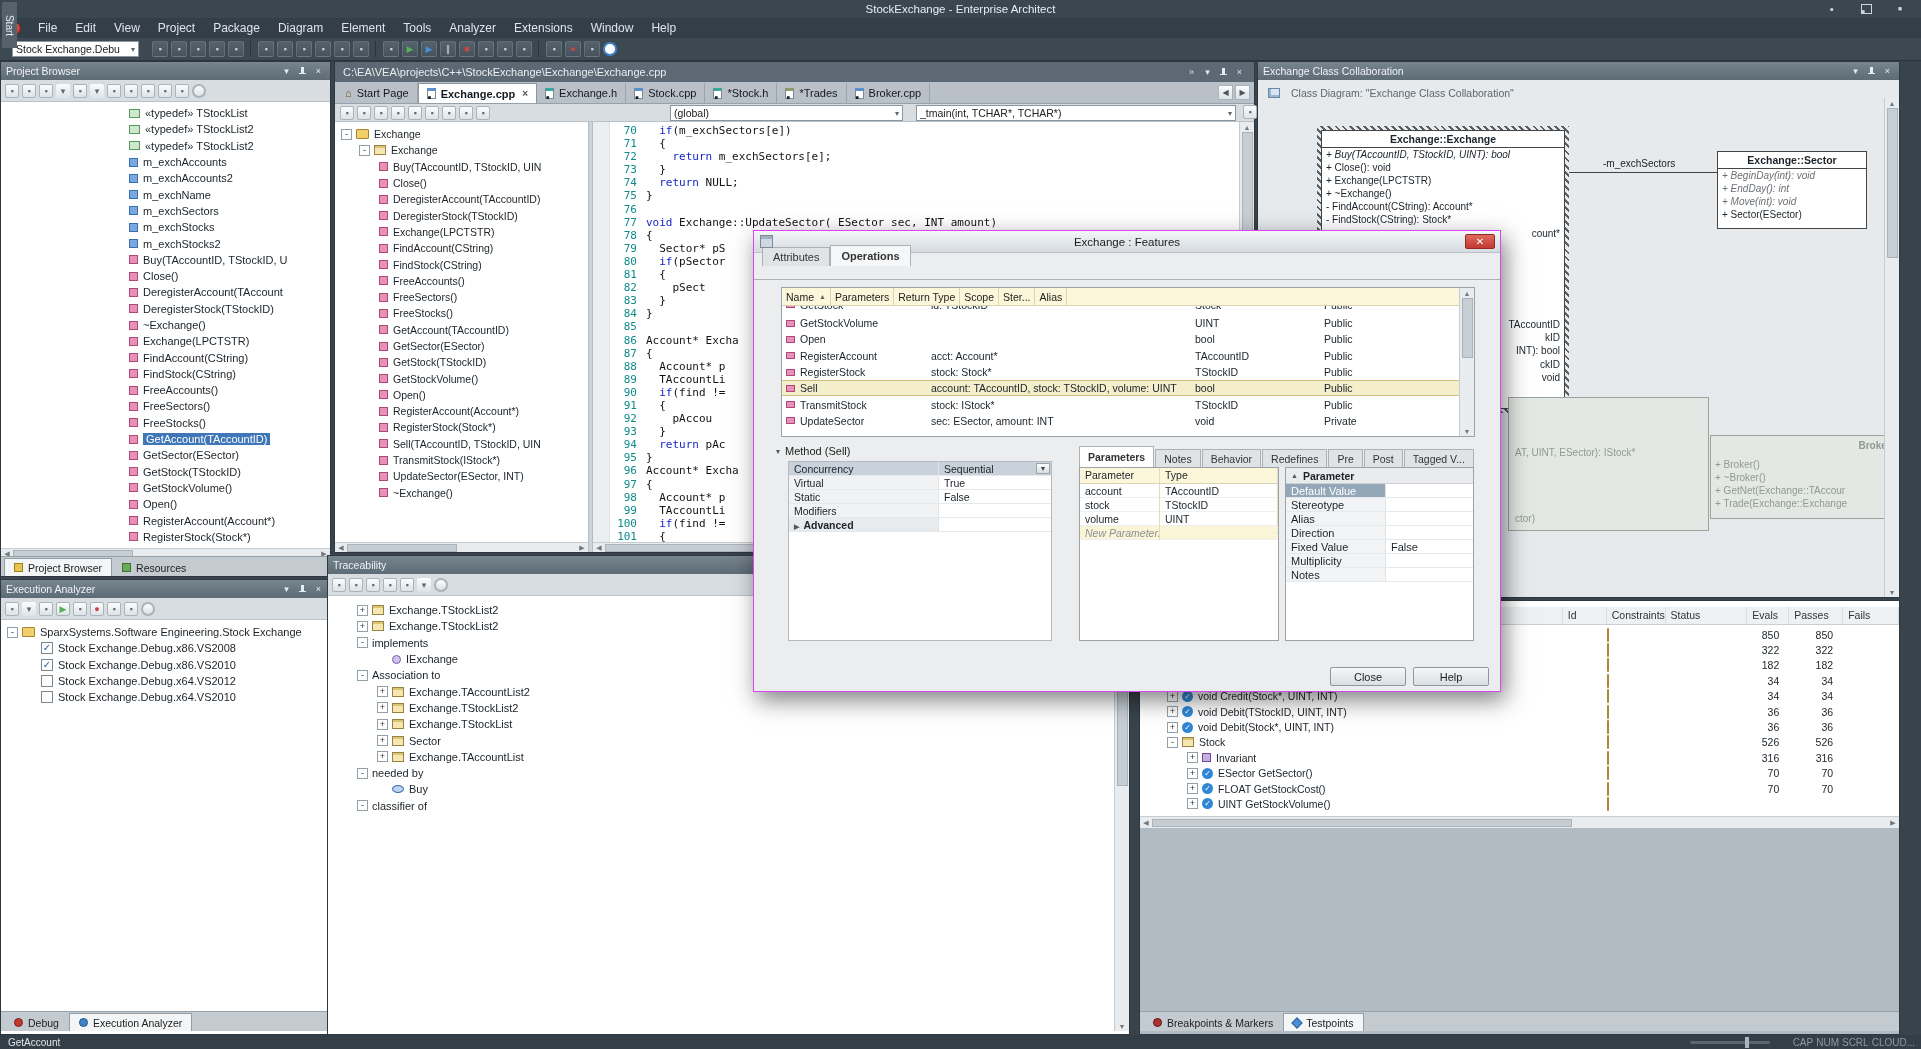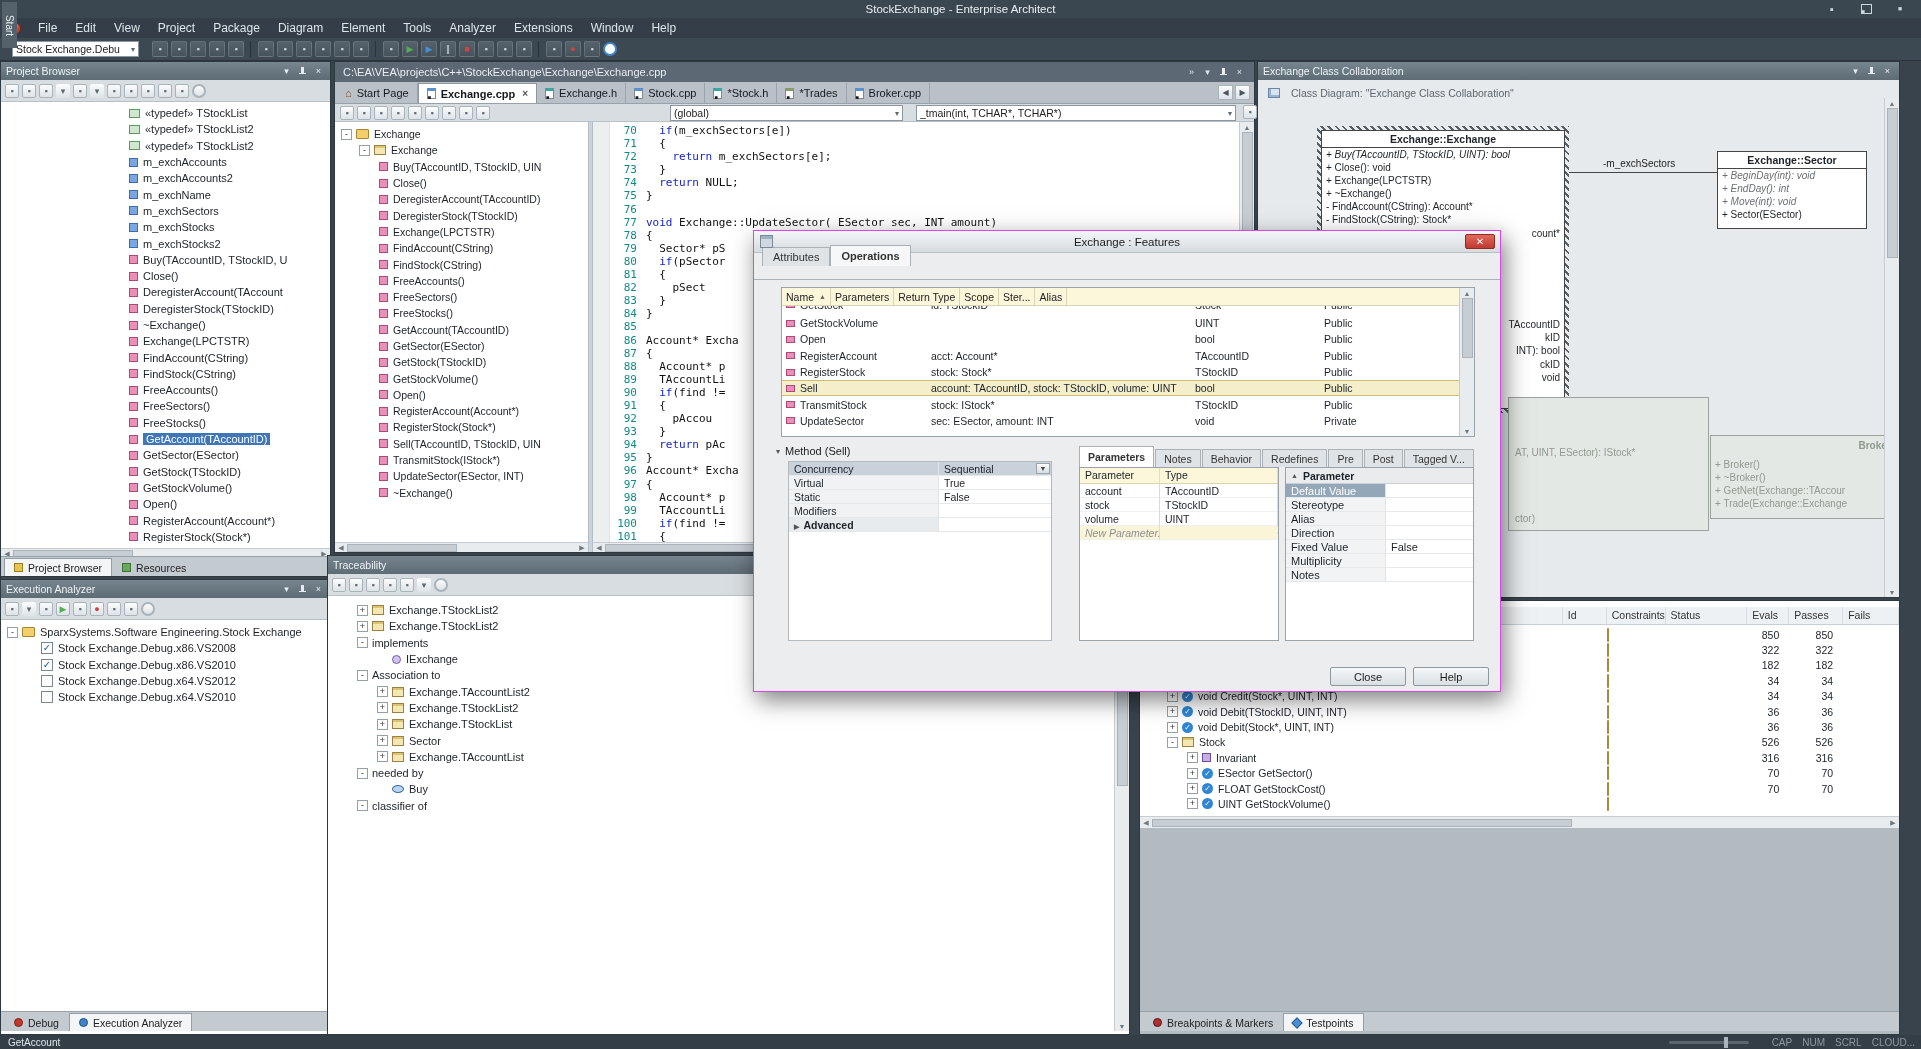--- a/index.html
+++ b/index.html
@@ -1264,21 +1264,21 @@
         <span>Start</span>
       </div>
   </div>
 
   <div id="statusbar">
     <span id="sb-left">GetAccount</span>
     <span id="sb-right">
       <span id="slider">
           <span class="th"></span>
         </span>
-      <span style="display:flex;gap:10px">
+      <span style="display:flex;gap:3px">
 
       <span>CAP</span>
           <span>NUM</span>
           <span>SCRL</span>
           <span>CLOUD...</span>
         </span>
     </span>
   </div>
 
   <div id="dlg">

